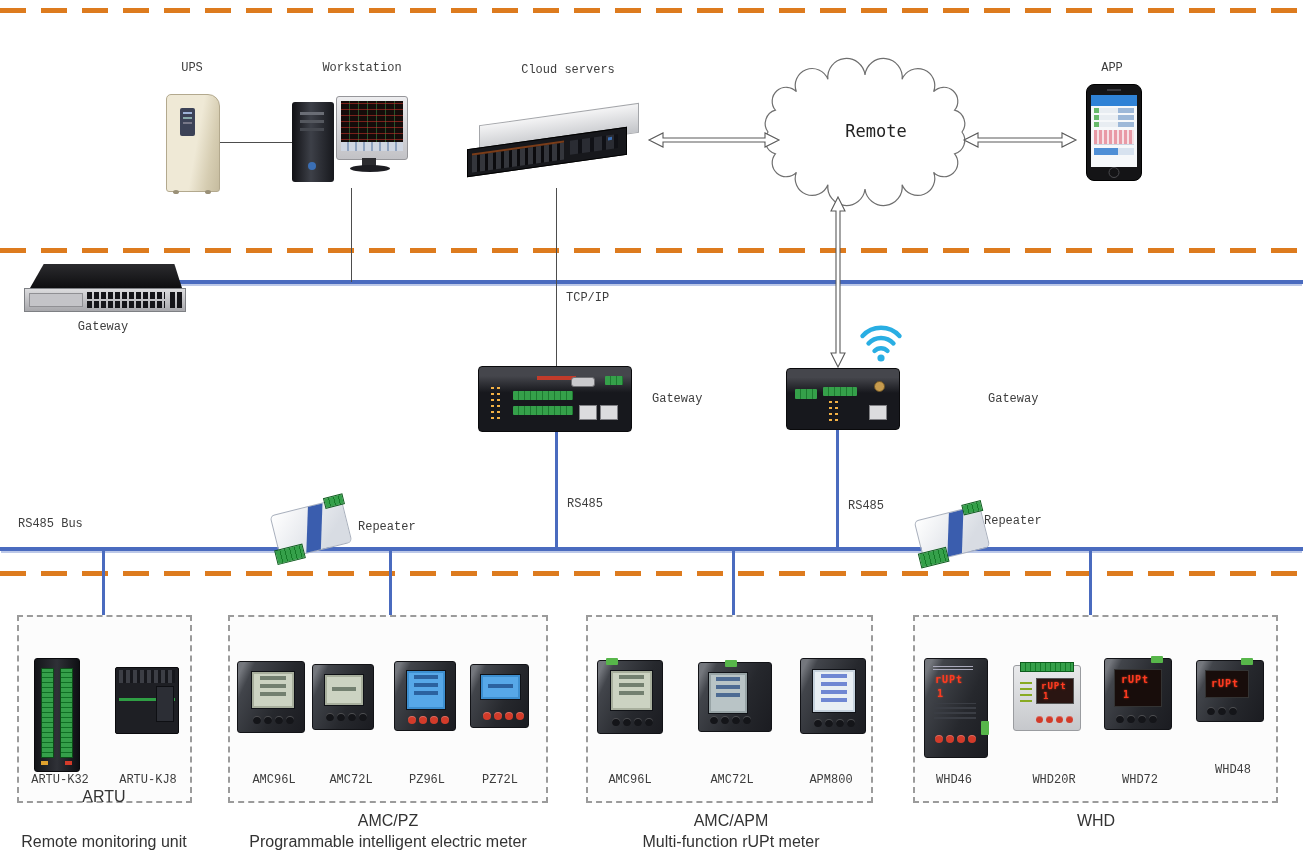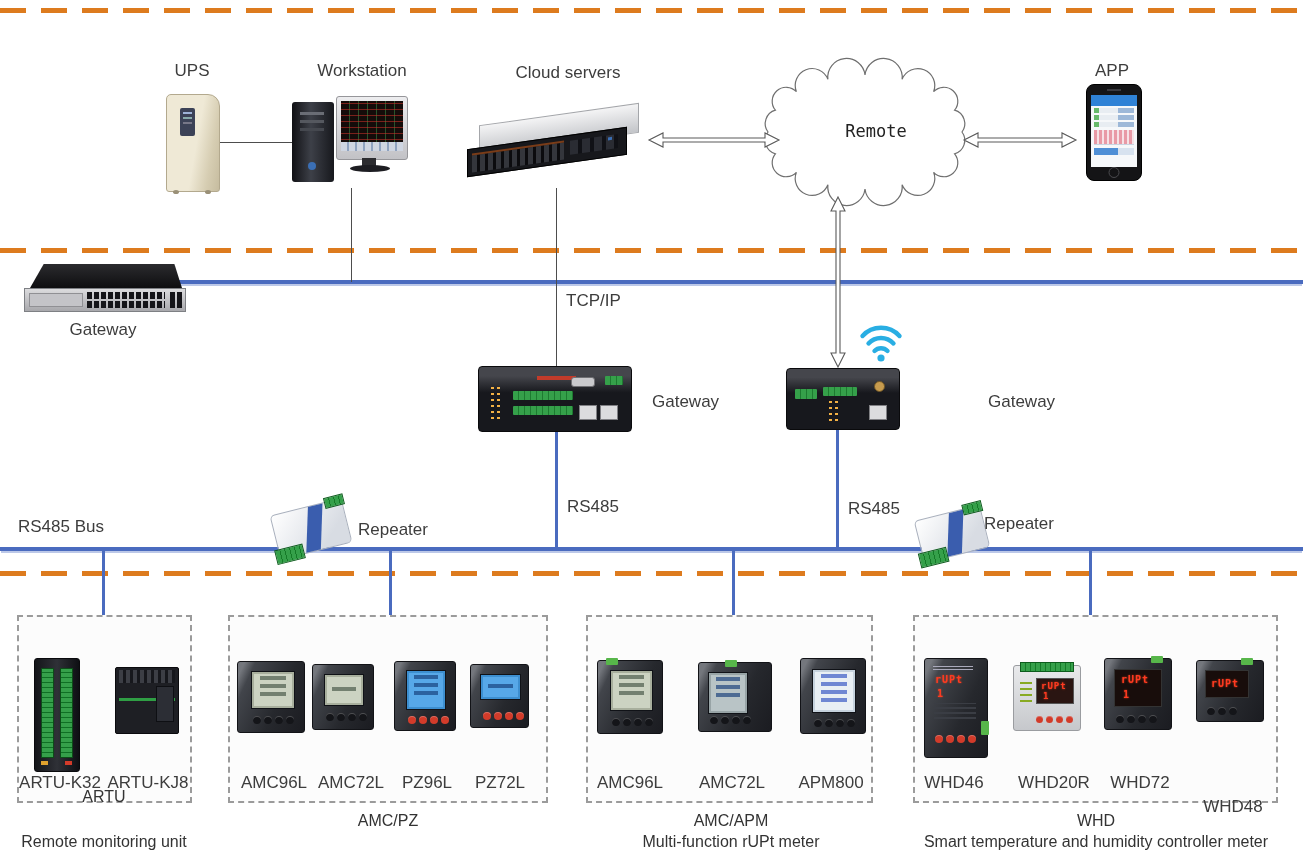--- a/index.html
+++ b/index.html
@@ -1,18 +1,18 @@
 <!DOCTYPE html>
 <html><head>
 <meta charset="utf-8">
 <style>
   html,body{margin:0;padding:0;background:#fff;}
   .stage{position:relative;width:1303px;height:859px;background:#ffffff;overflow:hidden;
          font-family:"Liberation Sans",sans-serif;color:#3d3d3d;}
-  .lbl{position:absolute;font-size:17px;white-space:nowrap;line-height:1.1;}
+  .lbl{position:absolute;font-size:12px;white-space:nowrap;line-height:1.1;font-family:Liberation Mono, monospace;}
   .lbl.c{transform:translateX(-50%);}
   .mono{font-family:"DejaVu Sans Mono",monospace;font-size:17px;color:#222;}
 
   
   .sep{position:absolute;left:0;width:1303px;height:5px;
        background:repeating-linear-gradient(90deg,#dd7b1e 0 26px,transparent 26px 41px);}
   .bus{position:absolute;height:4px;background:#4a6bbf;box-shadow:0 3px 0 -1px #bcc8e8;}
   .kline{position:absolute;background:#4d4d4d;}
   .vblue{position:absolute;width:3px;background:#4a6bbf;}
 
@@ -460,23 +460,23 @@
   <span class="lbl c" style="left:274px;top:774px">AMC96L</span>
   <span class="lbl c" style="left:351px;top:774px">AMC72L</span>
   <span class="lbl c" style="left:427px;top:774px">PZ96L</span>
   <span class="lbl c" style="left:500px;top:774px">PZ72L</span>
   <span class="lbl c" style="left:630px;top:774px">AMC96L</span>
   <span class="lbl c" style="left:732px;top:774px">AMC72L</span>
   <span class="lbl c" style="left:831px;top:774px">APM800</span>
   <span class="lbl c" style="left:954px;top:774px">WHD46</span>
   <span class="lbl c" style="left:1054px;top:774px">WHD20R</span>
   <span class="lbl c" style="left:1140px;top:774px">WHD72</span>
-  <span class="lbl c" style="left:1233px;top:798px">WHD48</span>
+  <span class="lbl c" style="left:1233px;top:764px">WHD48</span>
 
   <span class="cap" style="left:104px;top:788px">ARTU</span>
   <span class="cap" style="left:104px;top:833px">Remote monitoring unit</span>
   <span class="cap" style="left:388px;top:812px">AMC/PZ</span>
+  <span class="cap" style="left:388px;top:833px">Programmable intelligent electric meter</span>
   <span class="cap" style="left:731px;top:812px">AMC/APM</span>
   <span class="cap" style="left:731px;top:833px">Multi-function rUPt meter</span>
   <span class="cap" style="left:1096px;top:812px">WHD</span>
-  <span class="cap" style="left:1096px;top:833px">Smart temperature and humidity controller meter</span>
 
 </div>
 
 </body></html>

